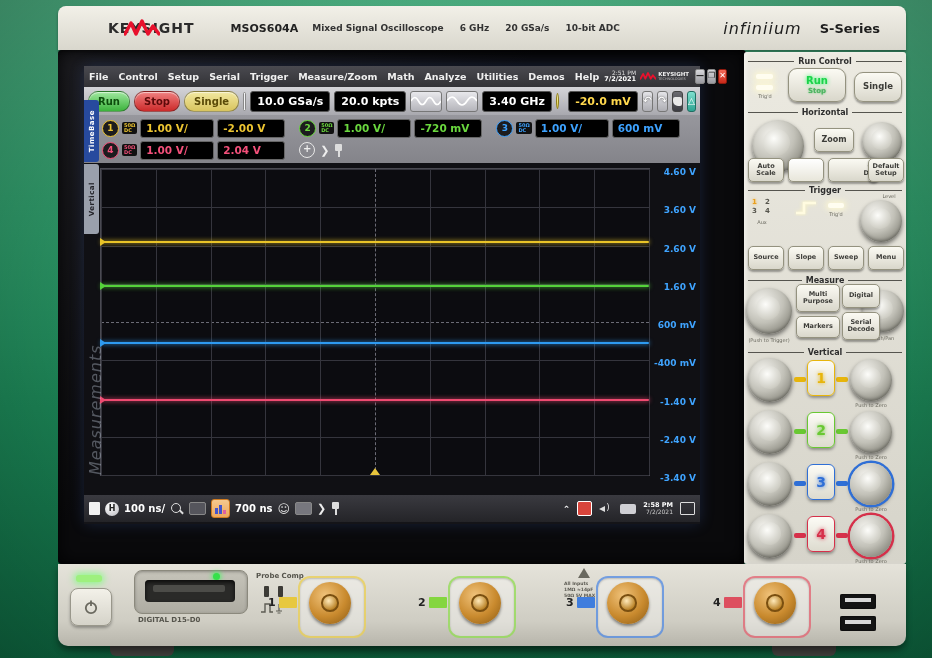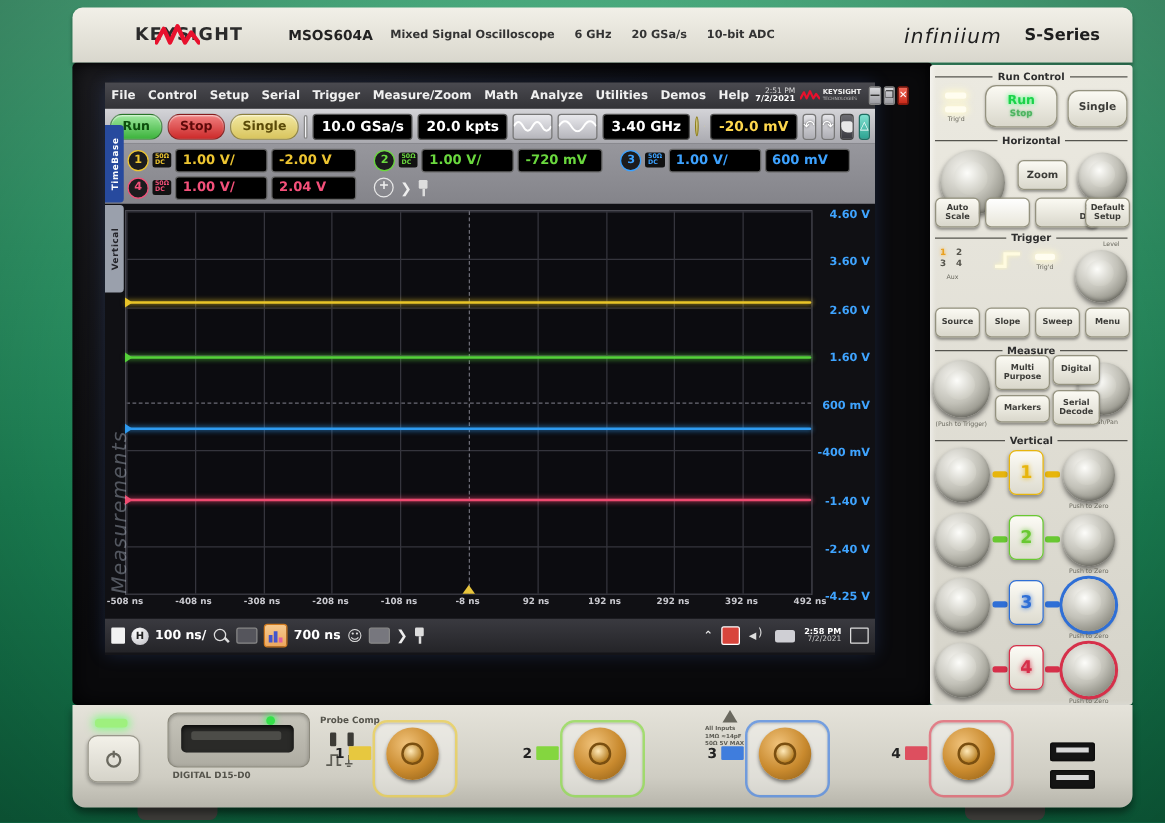--- a/index.html
+++ b/index.html
@@ -364,34 +364,21 @@
     </div>
   <div class="abs ylabels" id="ylabels">
       <span class="ylab" style="top: -1px;">4.60 V</span>
       <span class="ylab" style="top: 37.25px;">3.60 V</span>
       <span class="ylab" style="top: 75.5px;">2.60 V</span>
       <span class="ylab" style="top: 113.75px;">1.60 V</span>
       <span class="ylab" style="top: 152px;">600 mV</span>
       <span class="ylab" style="top: 190.25px;">-400 mV</span>
       <span class="ylab" style="top: 228.5px;">-1.40 V</span>
       <span class="ylab" style="top: 266.75px;">-2.40 V</span>
-      <span class="ylab" style="top: 305px;">-4.25 V</span>
-    </div>
-  <div class="abs xlabels" id="xlabels">
-      <span class="xlab" style="left: 0px;">-508 ns</span>
-      <span class="xlab" style="left: 54.8px;">-408 ns</span>
-      <span class="xlab" style="left: 109.6px;">-308 ns</span>
-      <span class="xlab" style="left: 164.4px;">-208 ns</span>
-      <span class="xlab" style="left: 219.2px;">-108 ns</span>
-      <span class="xlab" style="left: 274px;">-8 ns</span>
-      <span class="xlab" style="left: 328.8px;">92 ns</span>
-      <span class="xlab" style="left: 383.6px;">192 ns</span>
-      <span class="xlab" style="left: 438.4px;">292 ns</span>
-      <span class="xlab" style="left: 493.2px;">392 ns</span>
-      <span class="xlab" style="left: 548px;">492 ns</span>
+      <span class="ylab" style="top: 305px;">-3.40 V</span>
     </div>
 
   <div class="abs side-tab" style="top:100px;height:62px;background:#274a9e;color:#fff;">
     <span>TimeBase</span>
   </div>
   <div class="abs side-tab" style="top:164px;height:70px;background:#9aa0ac;color:#24242a;">
     <span>Vertical</span>
   </div>
   <div class="abs watermark">Measurements</div>
 

